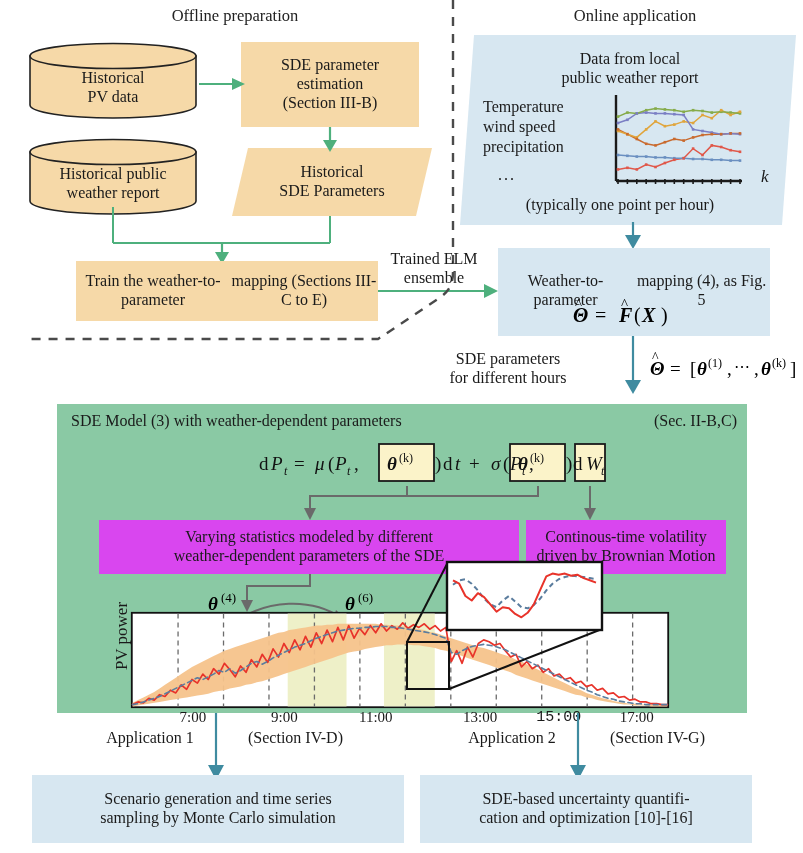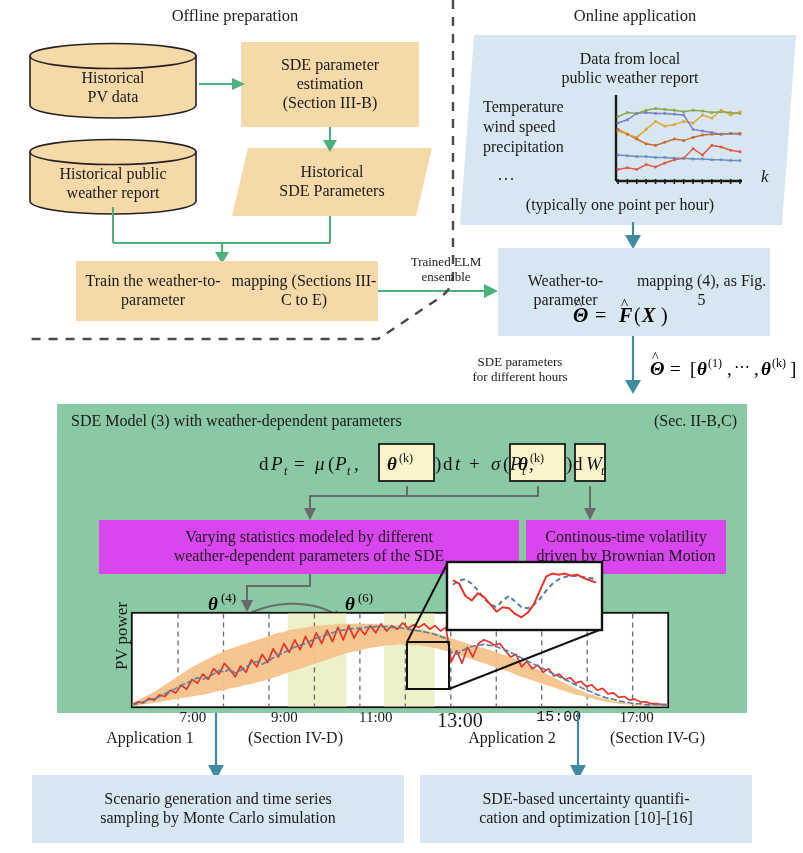--- a/index.html
+++ b/index.html
@@ -2,21 +2,21 @@
 <html><head>
 <meta charset="utf-8">
 <style>
   html,body{margin:0;padding:0;background:#ffffff;}
   body{width:803px;height:853px;font-family:"Liberation Serif",serif;color:#1a1a1a;}
   #stage{position:relative;width:803px;height:853px;overflow:hidden;background:#fff;}
   .abs{position:absolute;}
   .ctr{display:flex;align-items:center;justify-content:center;text-align:center;line-height:1.18;}
   .sec-title{font-size:16.5px;color:#222;}
   .boxtext{font-size:16px;}
-  .small{font-size:13px;padding-left:12px;}
+  .small{font-size:16px;}
   .tan{background:#f6d9a8;}
   .orange{background:#d946ef;}
   .blue{background:#d7e7f1;}
   .green{background:#8ac9a4;}
   svg{display:block;overflow:visible;}
   .ital{font-style:italic;}
 </style>
 </head>
 <body>
 
@@ -402,21 +402,21 @@
         <g id="pv-lines">
             <path d="M1.6,92.6 L7.0,89.9 L12.4,90.8 L17.8,86.3 L23.2,88.1 L28.6,82.7 L34.0,84.5 L39.4,78.2 L44.8,80.9 L50.2,72.8 L55.6,77.3 L61.0,67.5 L66.4,71.1 L71.8,62.1 L77.2,67.5 L82.6,56.7 L88.0,62.1 L93.4,51.3 L98.8,57.6 L104.2,64.8 L109.6,54.0 L115.0,60.3 L120.4,47.7 L125.8,54.9 L131.2,42.3 L136.7,50.4 L142.1,36.9 L147.5,45.0 L152.9,31.5 L158.3,40.5 L163.7,27.9 L169.1,37.8 L174.5,24.4 L179.9,35.1 L185.3,20.8 L190.7,31.5 L196.1,18.1 L201.5,29.7 L206.9,15.4 L212.3,27.9 L217.7,13.6 L223.1,26.2 L228.5,16.3 L233.9,22.6 L239.3,13.6 L244.7,20.8 L250.1,11.8 L255.5,19.0 L260.9,13.6 L266.3,17.2 L271.7,10.9 L277.1,16.3 L282.5,12.7 L287.9,15.4 L293.3,11.8 L298.7,17.2 L304.1,13.6 L309.5,19.0 L314.9,15.4 L320.3,49.5 L325.7,38.7 L331.1,51.3 L336.5,35.1 L341.9,45.0 L347.3,31.5 L352.7,27.9 L358.1,29.7 L363.5,33.3 L368.9,31.5 L374.3,38.7 L379.7,45.0 L385.1,42.3 L390.5,54.9 L395.9,49.5 L401.3,56.7 L406.8,53.1 L412.2,60.3 L417.6,56.7 L423.0,63.9 L428.4,62.1 L433.8,67.5 L439.2,65.7 L444.6,71.1 L450.0,69.3 L455.4,74.6 L460.8,72.8 L466.2,78.2 L471.6,76.4 L477.0,81.8 L482.4,80.9 L487.8,85.4 L493.2,84.5 L498.6,88.1 L504.0,87.2 L509.4,89.9 L514.8,89.9 L520.2,91.7 L525.6,91.7 L531.0,92.6 L536.4,92.6" fill="none" stroke="#e8332a" stroke-width="1.7" stroke-linejoin="round" stroke-linecap="round"></path>
             <path d="M1.6,92.6 L7.0,91.7 L12.4,89.9 L17.8,88.1 L23.2,86.3 L28.6,84.5 L34.0,81.8 L39.4,79.1 L44.8,76.4 L50.2,73.7 L55.6,71.1 L61.0,68.4 L66.4,65.7 L71.8,67.5 L77.2,64.8 L82.6,62.1 L88.0,58.5 L93.4,60.3 L98.8,56.7 L104.2,61.2 L109.6,58.5 L115.0,54.9 L120.4,51.3 L125.8,49.5 L131.2,52.2 L136.7,49.5 L142.1,45.9 L147.5,43.2 L152.9,40.5 L158.3,37.8 L163.7,35.1 L169.1,33.3 L174.5,31.5 L179.9,28.8 L185.3,26.2 L190.7,24.4 L196.1,22.6 L201.5,20.8 L206.9,19.0 L212.3,18.1 L217.7,17.2 L223.1,16.3 L228.5,16.3 L233.9,15.4 L239.3,15.4 L244.7,14.5 L250.1,14.5 L255.5,14.5 L260.9,15.4 L266.3,15.4 L271.7,16.3 L277.1,17.2 L282.5,18.1 L287.9,19.0 L293.3,19.9 L298.7,20.8 L304.1,22.6 L309.5,24.4 L314.9,26.2 L320.3,40.5 L325.7,42.3 L331.1,38.7 L336.5,36.0 L341.9,34.2 L347.3,33.3 L352.7,32.4 L358.1,33.3 L363.5,34.2 L368.9,36.0 L374.3,37.8 L379.7,40.5 L385.1,43.2 L390.5,45.9 L395.9,48.6 L401.3,51.3 L406.8,54.0 L412.2,56.7 L417.6,59.4 L423.0,62.1 L428.4,64.8 L433.8,67.5 L439.2,70.2 L444.6,72.8 L450.0,75.5 L455.4,78.2 L460.8,80.0 L466.2,82.7 L471.6,84.5 L477.0,86.3 L482.4,87.2 L487.8,89.0 L493.2,89.9 L498.6,90.8 L504.0,91.7 L509.4,91.7 L514.8,92.6 L520.2,92.6 L525.6,92.6 L531.0,92.6 L536.4,92.6" fill="none" stroke="#5b7d9e" stroke-width="1.6" stroke-linejoin="round" stroke-linecap="round" stroke-dasharray="5,3.5"></path>
           </g>
       </svg>
 
       <div class="abs" id="pv-xticks" style="left:42px;top:96px;width:538px;height:24px;">
           <div class="abs" style="left: 31.87px; top: 1px; width: 60px; text-align: center; font-size: 15px;">7:00</div>
           <div class="abs" style="left: 123.33px; top: 1px; width: 60px; text-align: center; font-size: 15px;">9:00</div>
           <div class="abs" style="left: 214.79px; top: 1px; width: 60px; text-align: center; font-size: 15px;">11:00</div>
-          <div class="abs" style="left: 306.25px; top: 1px; width: 60px; text-align: left; font-size: 20px;">13:00</div>
+          <div class="abs" style="left: 306.25px; top: 1px; width: 60px; text-align: right; font-size: 15px;">13:00</div>
           <div class="abs" style="left: 397.71px; top: 1px; width: 60px; text-align: center; font-size: 15px; font-family: Liberation Mono, monospace;">15:00</div>
           <div class="abs" style="left: 475.72px; top: 1px; width: 60px; text-align: center; font-size: 15px;">17:00</div>
         </div>
     </div>
 
     <svg class="abs" style="left:330px;top:150px;width:300px;height:160px;pointer-events:none;">
 
       <line x1="20" y1="88" x2="60" y2="10" stroke="#111" stroke-width="2"></line>
       <line x1="62" y1="135" x2="215" y2="75" stroke="#111" stroke-width="2"></line>
 

